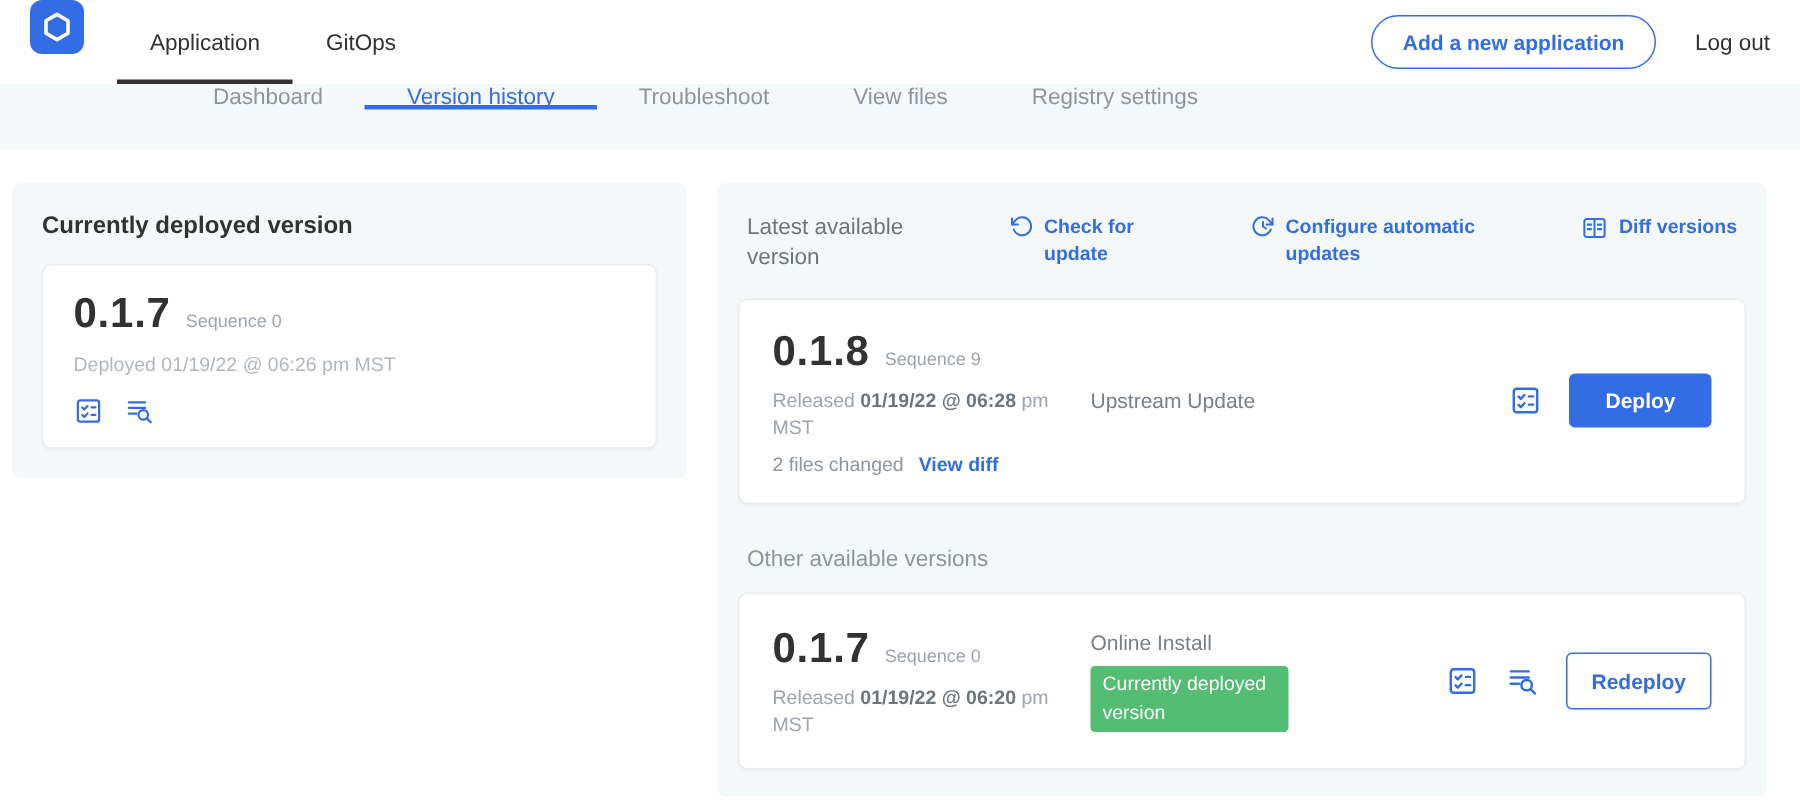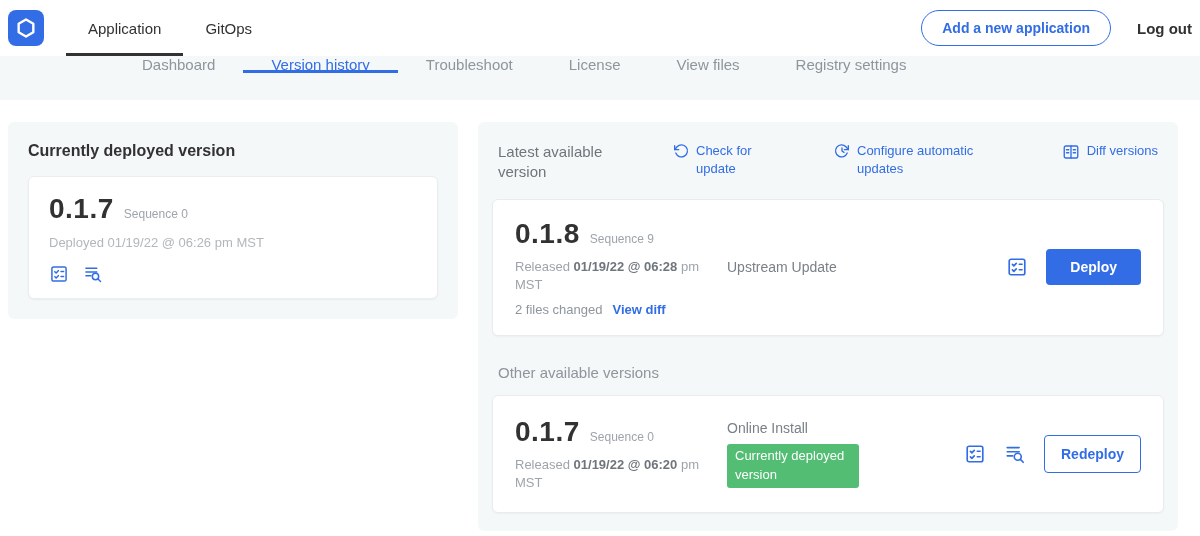--- a/index.html
+++ b/index.html
@@ -7,22 +7,21 @@
   body {
     font-family: "Liberation Sans", sans-serif;
     background: #ffffff;
     color: #323232;
     overflow: hidden;
   }
   
   .navbar {
     height: 56px;
     display: flex;
-    align-items: center;
-    padding: 0 8px;
+    padding: 0 20px;
     background: #fff;
   }
   .logo {
     width: 36px; height: 36px;
     border-radius: 8px;
     background: #326de6;
     display: flex; align-items: center; justify-content: center;
     margin-right: 22px;
     flex: 0 0 auto;
   }
@@ -47,21 +46,21 @@
     color: #326de6;
     background: #fff;
     font-family: "Liberation Sans", sans-serif;
     font-weight: 700;
     font-size: 14px;
     border-radius: 19px;
     padding: 9px 20px;
     cursor: pointer;
     white-space: nowrap;
   }
-  .logout { font-size: 15px; color: #323232; cursor: pointer; white-space: nowrap; font-weight: bold; }
+  .logout { font-size: 15px; color: #323232; cursor: pointer; white-space: nowrap; }
 
   
   .subnav {
     height: 44px;
     background: #f5f8f9;
     display: flex;
     align-items: flex-start;
     padding-left: 114px;
   }
   .subnav-item {
@@ -109,21 +108,21 @@
     position: absolute; left: 478px; top: 22px;
     width: 700px; height: 409px;
     background: #f5f8f9;
     border-radius: 6px;
     padding: 20px 14px;
   }
   .rp-header { display: flex; align-items: flex-start; padding: 0 6px; }
   .rp-title { width: 125px; font-size: 15px; color: #6f757b; line-height: 1.35; }
   .rp-action {
     display: flex; align-items: flex-start; gap: 7px;
-    color: #326de6; font-size: 13px; font-weight: 400; line-height: 1.35;
+    color: #326de6; font-size: 13px; font-weight: 700; line-height: 1.35;
     cursor: pointer;
   }
   .rp-action .a-label { display: inline-block; }
   .act-check { margin-left: 50px; }
   .act-check .a-label { max-width: 70px; }
   .act-config { margin-left: 68px; }
   .act-config .a-label { max-width: 132px; }
   .act-diff { margin-left: auto; justify-content: center; }
   .rp-action svg { margin-top: 1px; }
 
@@ -206,23 +205,20 @@
   <div class="subnav-item">
     <span>Dashboard</span>
   </div>
   <div class="subnav-item active">
     <span>Version history</span>
   </div>
   <div class="subnav-item">
     <span>Troubleshoot</span>
   </div>
   <div class="subnav-item">
-    <span>License</span>
-  </div>
-  <div class="subnav-item">
     <span>View files</span>
   </div>
   <div class="subnav-item">
     <span>Registry settings</span>
   </div>
 </div>
 
 <div class="main">
 
   <div class="left-panel">

